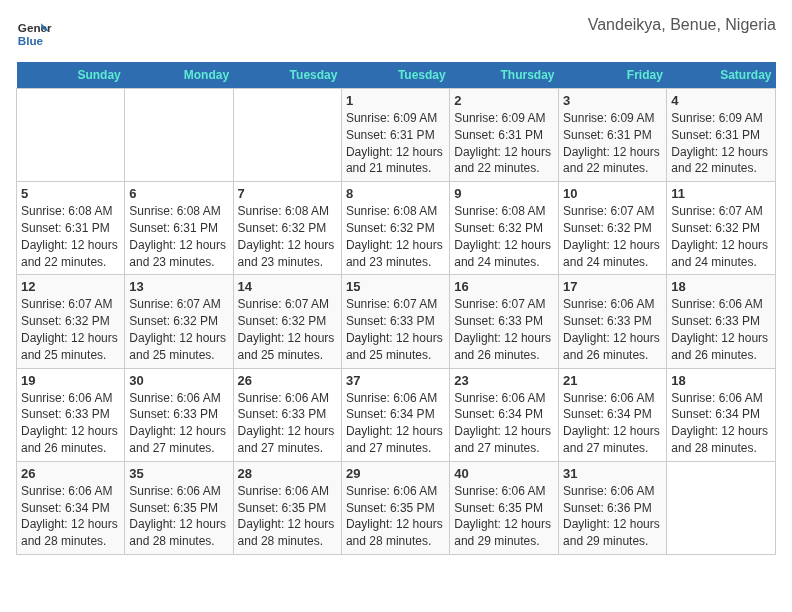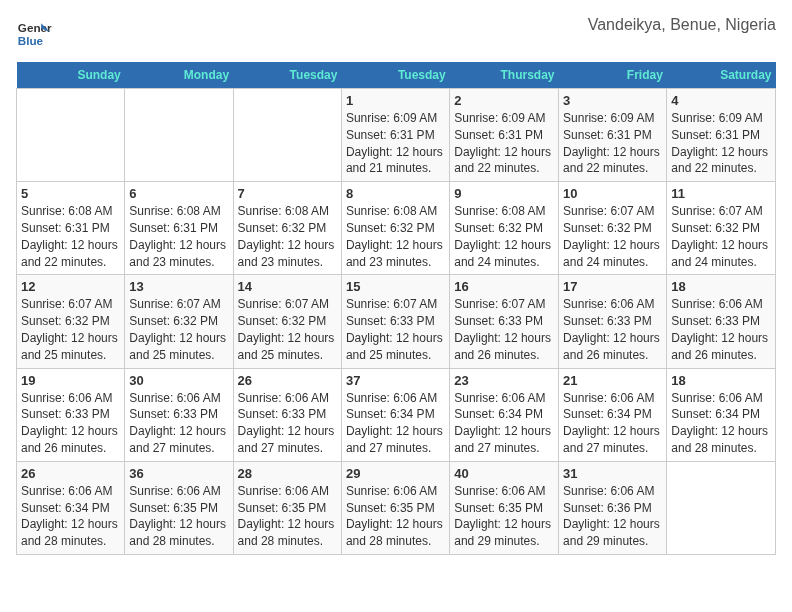--- a/index.html
+++ b/index.html
@@ -267,21 +267,21 @@
         </td>
       </tr>
       <tr>
         <td>
           <div class="day-number">26</div>
           <div class="day-info" style="white-space: pre-line;">Sunrise: 6:06 AM
 Sunset: 6:34 PM
 Daylight: 12 hours and 28 minutes.</div>
         </td>
         <td>
-          <div class="day-number">36</div>
+          <div class="day-number">35</div>
           <div class="day-info" style="white-space: pre-line;">Sunrise: 6:06 AM
 Sunset: 6:35 PM
 Daylight: 12 hours and 28 minutes.</div>
         </td>
         <td>
           <div class="day-number">28</div>
           <div class="day-info" style="white-space: pre-line;">Sunrise: 6:06 AM
 Sunset: 6:35 PM
 Daylight: 12 hours and 28 minutes.</div>
         </td>

